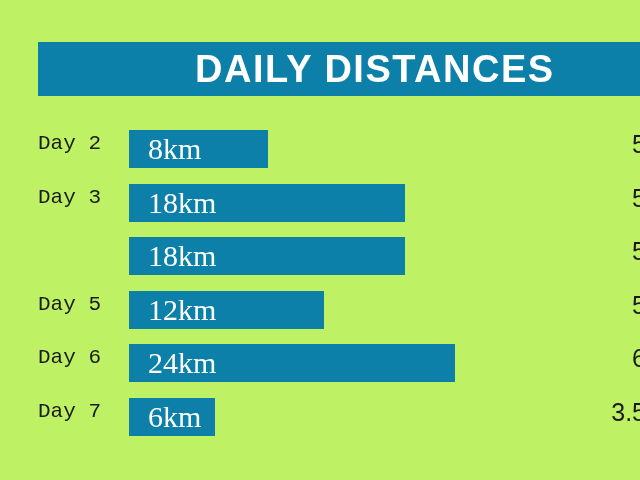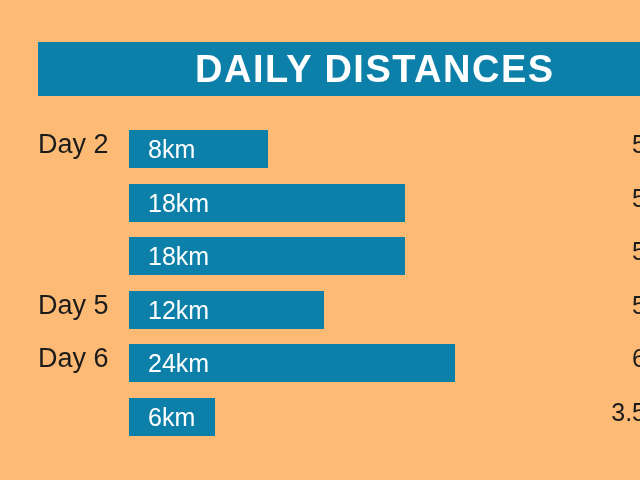--- a/index.html
+++ b/index.html
@@ -10,21 +10,21 @@
     width: 640px;
     height: 480px;
     background: #ffffff;
     font-family: "Liberation Sans", sans-serif;
     overflow: hidden;
   }
   .page {
     position: relative;
     width: 640px;
     height: 480px;
-    background: #fdba74;
+    background: #bef264;
     overflow: hidden;
   }
 
   
   .title-banner {
     position: absolute;
     left: 38px;
     top: 42px;
     width: 610px;           
     height: 54px;
@@ -54,23 +54,24 @@
   .row {
     position: relative;
     height: 53.5px;
   }
   .row-label {
     position: absolute;
     left: 38px;
     top: 0;
     height: 38px;
     line-height: 38px;
-    font-size: 27px;
+    font-size: 21px;
     color: #1b1b1b;
     white-space: nowrap;
+    font-family: Liberation Mono, monospace;
   }
   .bar-track {
     position: absolute;
     left: 129px;
     top: 5px;
     height: 38px;
     width: 511px;
   }
   .bar {
     position: absolute;
@@ -80,22 +81,23 @@
     background: #0c80a8;
     box-sizing: border-box;
   }
   .bar-value {
     position: absolute;
     left: 19px;
     top: 0;
     height: 38px;
     line-height: 38px;
     color: #ffffff;
-    font-size: 25px;
+    font-size: 30px;
     white-space: nowrap;
+    font-family: Liberation Serif, serif;
   }
   .row-side-value {
     position: absolute;
     right: -6px;            
     top: 0;
     height: 38px;
     line-height: 38px;
     font-size: 25px;
     color: #1b1b1b;
     white-space: nowrap;
@@ -117,20 +119,21 @@
       <div class="row-label">Day 2</div>
       <div class="bar-track">
         <div class="bar" style="width:139px">
           <span class="bar-value">8km</span>
         </div>
       </div>
       <div class="row-side-value">5</div>
     </div>
 
     <div class="row">
+      <div class="row-label">Day 3</div>
       <div class="bar-track">
         <div class="bar" style="width:276px">
           <span class="bar-value">18km</span>
         </div>
       </div>
       <div class="row-side-value">5</div>
     </div>
 
     <div class="row">
       <div class="bar-track">
@@ -155,20 +158,21 @@
       <div class="row-label">Day 6</div>
       <div class="bar-track">
         <div class="bar" style="width:326px">
           <span class="bar-value">24km</span>
         </div>
       </div>
       <div class="row-side-value">6</div>
     </div>
 
     <div class="row">
+      <div class="row-label">Day 7</div>
       <div class="bar-track">
         <div class="bar" style="width:86px">
           <span class="bar-value">6km</span>
         </div>
       </div>
       <div class="row-side-value">3.5</div>
     </div>
 
   </div>
 </div>

